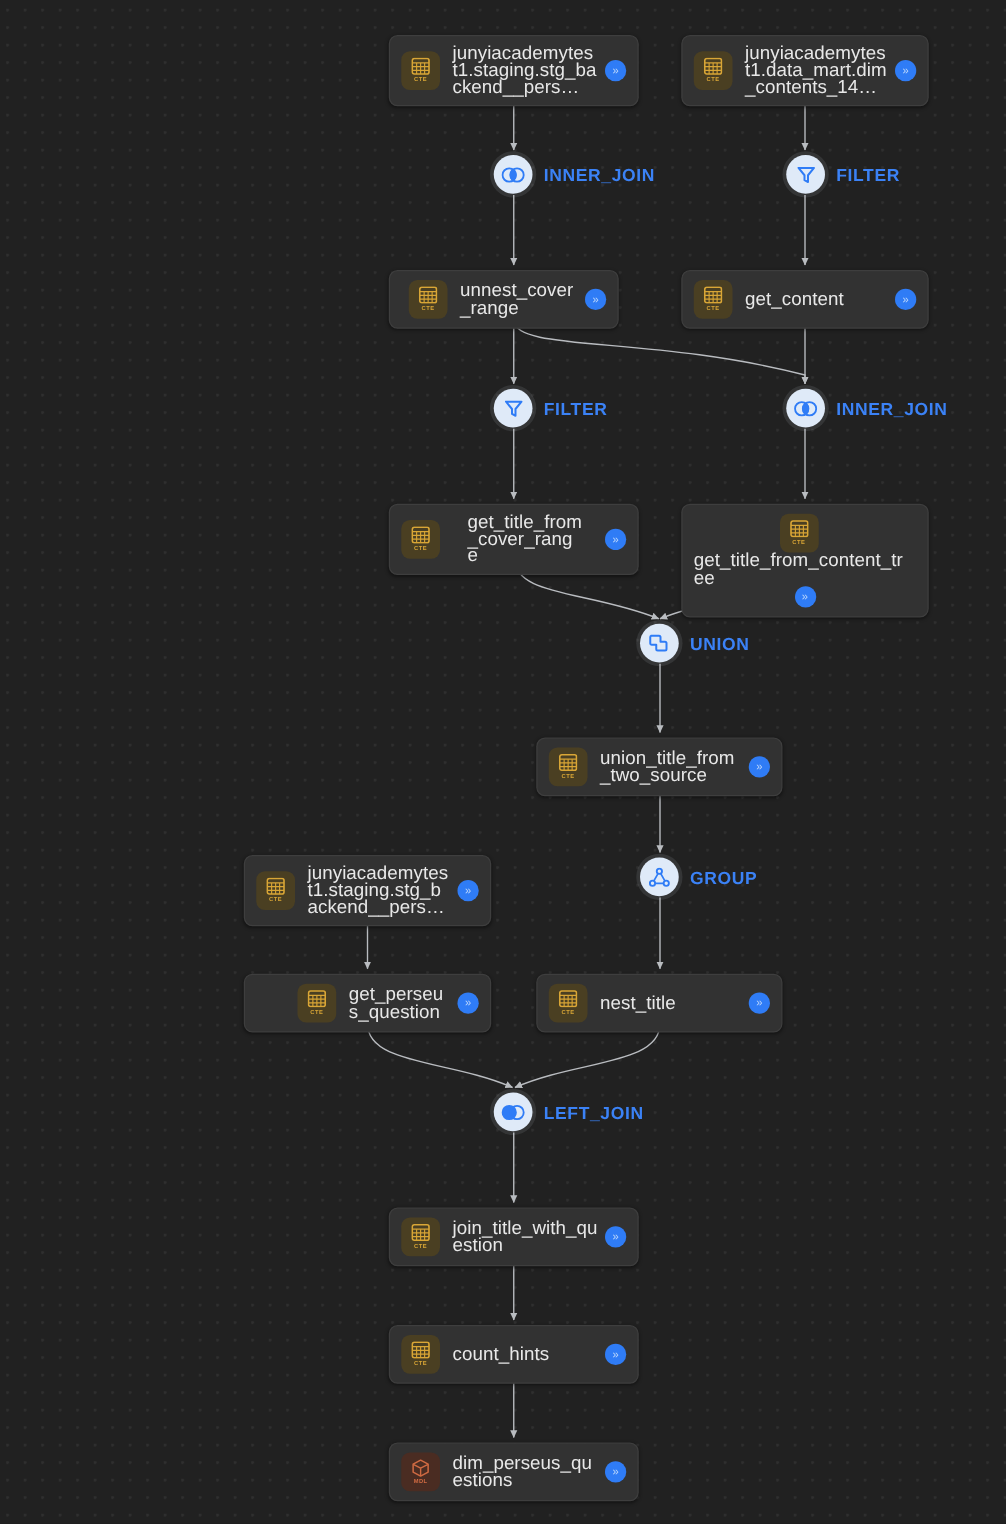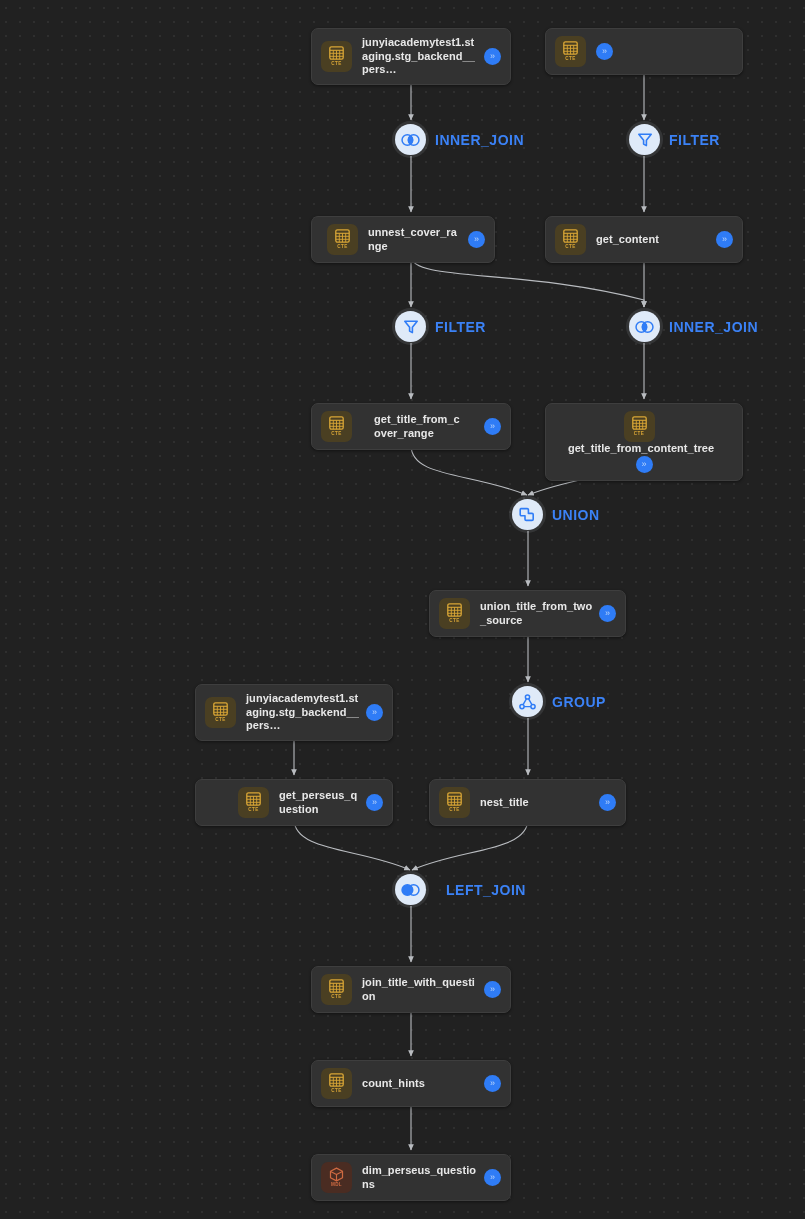--- a/index.html
+++ b/index.html
@@ -71,23 +71,23 @@
     font-weight: bold;
     line-height: 1;
     margin-top: 1.5px;
   }
   .node-icon.cte .icon-tag { color: #d9a636; }
   .node-icon.mdl .icon-tag { color: #cf6a42; }
 
   .node-label {
     flex: 1 1 auto;
     color: #e8e8e8;
-    font-size: 11px;
+    font-size: 15px;
     line-height: 13.5px;
-    font-weight: bold;
+    font-weight: normal;
     letter-spacing: 0.05px;
     word-break: break-all;
     padding-right: 6px;
   }
 
   .node-expand {
     flex: 0 0 auto;
     width: 17px;
     height: 17px;
     border-radius: 50%;
@@ -184,20 +184,21 @@
             <rect x="0.8" y="0.8" width="13.4" height="12.4" rx="1.6" stroke="#d9a636" stroke-width="1.3"></rect>
             <line x1="0.8" y1="4.3" x2="14.2" y2="4.3" stroke="#d9a636" stroke-width="1.1"></line>
             <line x1="0.8" y1="7.3" x2="14.2" y2="7.3" stroke="#d9a636" stroke-width="0.9"></line>
             <line x1="0.8" y1="10.3" x2="14.2" y2="10.3" stroke="#d9a636" stroke-width="0.9"></line>
             <line x1="4.3" y1="4.3" x2="4.3" y2="13.2" stroke="#d9a636" stroke-width="0.9"></line>
             <line x1="7.5" y1="4.3" x2="7.5" y2="13.2" stroke="#d9a636" stroke-width="0.9"></line>
             <line x1="10.7" y1="4.3" x2="10.7" y2="13.2" stroke="#d9a636" stroke-width="0.9"></line>
           </svg>
           <span class="icon-tag">CTE</span>
         </div>
+        <div class="node-label">junyiacademytest1.data_mart.dim_contents_14…</div>
         <div class="node-expand">»</div>
       </div>
       <div class="node" style="left: 311px; top: 216px; width: 184px; min-height: 39px; padding-left: 15px;">
         <div class="node-icon cte">
           <svg width="15" height="14" viewBox="0 0 15 14" fill="none">
             <rect x="0.8" y="0.8" width="13.4" height="12.4" rx="1.6" stroke="#d9a636" stroke-width="1.3"></rect>
             <line x1="0.8" y1="4.3" x2="14.2" y2="4.3" stroke="#d9a636" stroke-width="1.1"></line>
             <line x1="0.8" y1="7.3" x2="14.2" y2="7.3" stroke="#d9a636" stroke-width="0.9"></line>
             <line x1="0.8" y1="10.3" x2="14.2" y2="10.3" stroke="#d9a636" stroke-width="0.9"></line>
             <line x1="4.3" y1="4.3" x2="4.3" y2="13.2" stroke="#d9a636" stroke-width="0.9"></line>
@@ -415,21 +416,21 @@
         <div class="op-circle">
           <svg width="17" height="16" viewBox="0 0 17 16" fill="none">
             <circle cx="8.5" cy="3" r="2.1" stroke="#2f7cf6" stroke-width="1.5"></circle>
             <circle cx="3" cy="12.6" r="2.1" stroke="#2f7cf6" stroke-width="1.5"></circle>
             <circle cx="14" cy="12.6" r="2.1" stroke="#2f7cf6" stroke-width="1.5"></circle>
             <path d="M7.4 4.9 L4.1 10.7 M9.6 4.9 L12.9 10.7 M5.1 12.6 L11.9 12.6" stroke="#2f7cf6" stroke-width="1.4"></path>
           </svg>
         </div>
         <span class="op-label">GROUP</span>
       </div>
-      <div class="op" style="left: 395px; top: 874px; gap: 11px;">
+      <div class="op" style="left: 395px; top: 874px;">
         <div class="op-circle">
           <svg width="19" height="14" viewBox="0 0 22 16" fill="none">
             <circle cx="7.4" cy="8" r="6.2" fill="#2f7cf6"></circle>
             <circle cx="7.4" cy="8" r="6.2" stroke="#2f7cf6" stroke-width="1.7"></circle>
             <circle cx="14.6" cy="8" r="6.2" stroke="#2f7cf6" stroke-width="1.7" fill="none"></circle>
             <path d="M11 2.9 A6.2 6.2 0 0 0 11 13.1 A6.2 6.2 0 0 0 11 2.9 Z" fill="#dfeaf8" fill-opacity="0"></path>
           </svg>
         </div>
         <span class="op-label">LEFT_JOIN</span>
       </div>

